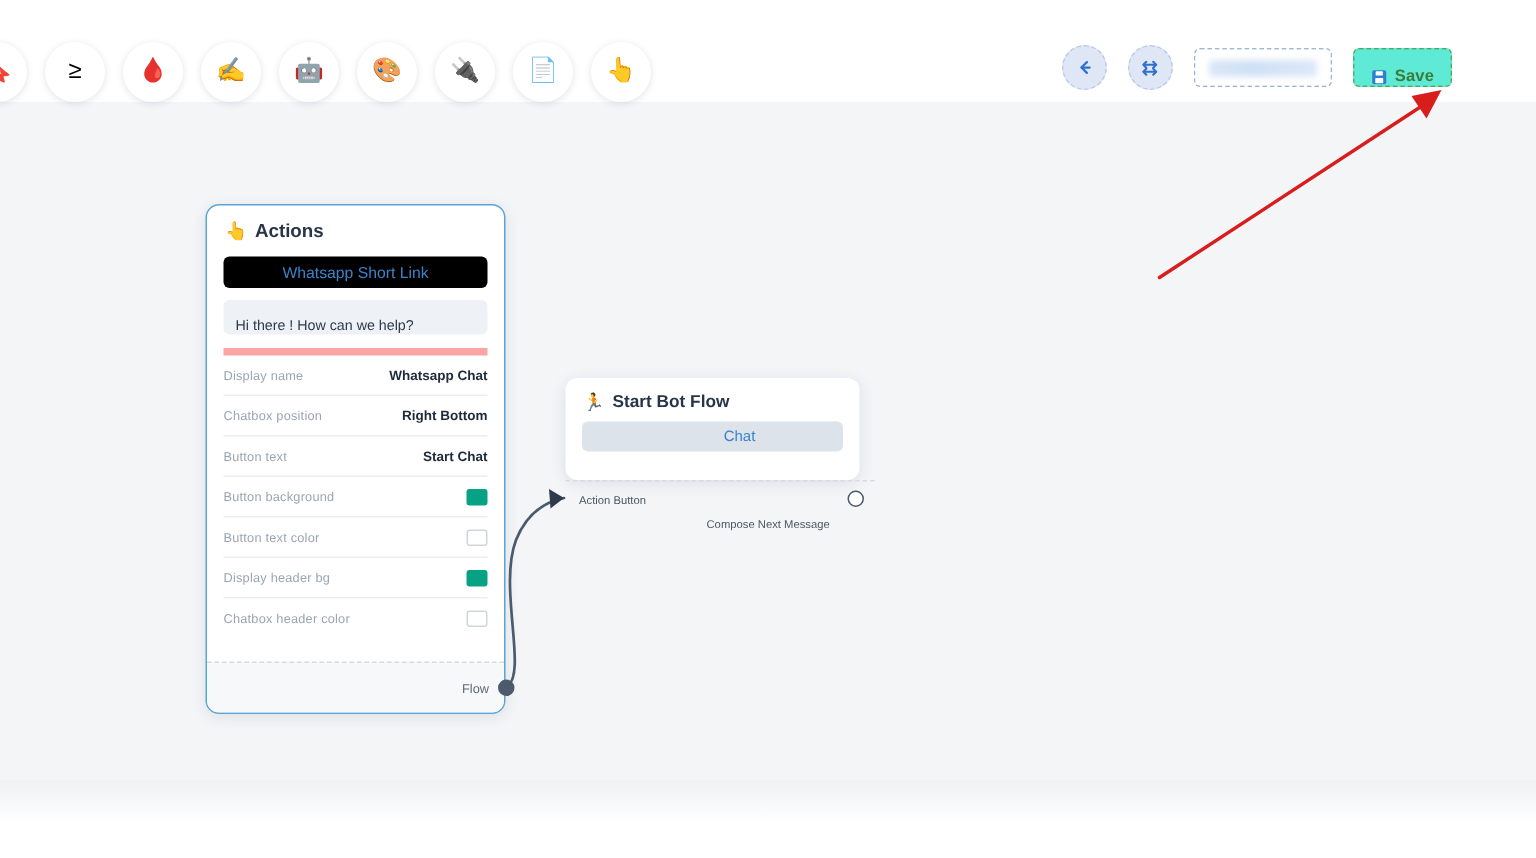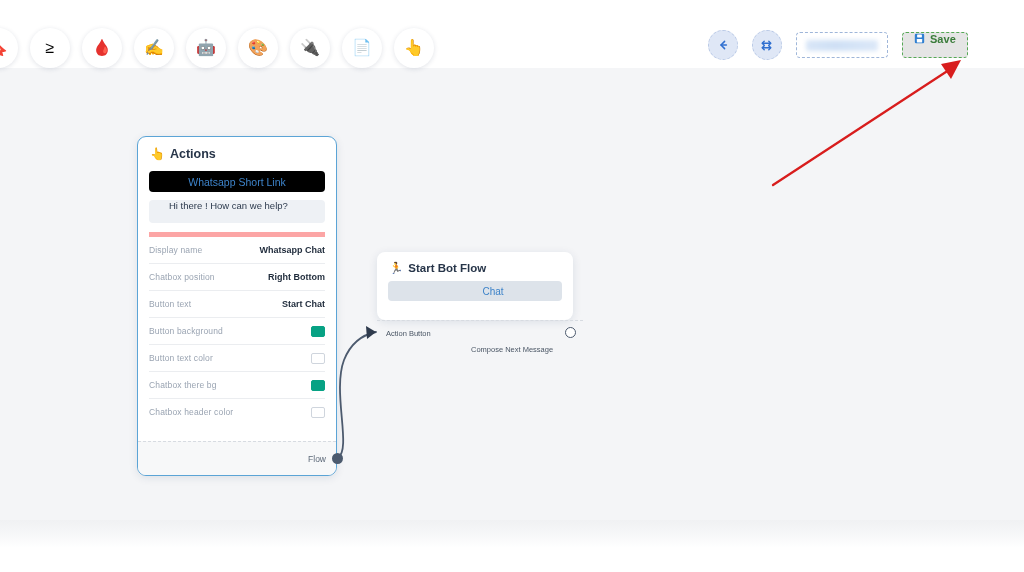--- a/index.html
+++ b/index.html
@@ -117,23 +117,23 @@
     color: transparent;
     font-size: 9px;
     overflow: hidden;
   }
 
   .save-btn {
     height: 26px;
     padding: 0 11px;
     border: 1px dashed #55a855;
     border-radius: 4px;
-    background: #e5e5e5;
-    display: flex;
-    align-items: flex-start;
+    background: #5eead4;
+    display: flex;
+    align-items: flex-end;
     gap: 5px;
     box-sizing: border-box;
     cursor: pointer;
   }
   .save-btn .save-ico {
     width: 11px; height: 11px;
     display:flex; align-items:center; justify-content:center;
     color: #2f7fd1;
   }
   .save-btn .save-label {
@@ -187,22 +187,22 @@
     font-size: 10.5px;
     color: #3d83c9;
     font-weight: 400;
   }
   .msg-bubble {
     margin: 8px 11px 0 11px;
     height: 23px;
     background: #eef1f5;
     border-radius: 4px;
     display: flex;
-    align-items: flex-start;
-    padding-left: 20px;
+    align-items: flex-end;
+    padding-left: 8px;
     font-size: 9.5px;
     color: #2c3a4d;
     box-sizing: border-box;
   }
 
   .prop-list {
     margin: 9px 11px 0 11px;
     border-top: 5px solid #fca5a5;
   }
   .prop-row {
@@ -439,21 +439,21 @@
         <span class="prop-key">Button background</span>
         <span class="swatch" style="background:#07a284;border-color:#07a284;"></span>
       </div>
 
       <div class="prop-row">
         <span class="prop-key">Button text color</span>
         <span class="swatch" style="background:#ffffff;"></span>
       </div>
 
       <div class="prop-row">
-        <span class="prop-key">Chatbox there bg</span>
+        <span class="prop-key">Display header bg</span>
         <span class="swatch" style="background:#07a284;border-color:#07a284;"></span>
       </div>
 
       <div class="prop-row" style="border-bottom:none;">
         <span class="prop-key">Chatbox header color</span>
         <span class="swatch" style="background:#ffffff;"></span>
       </div>
 
     </div>
 

